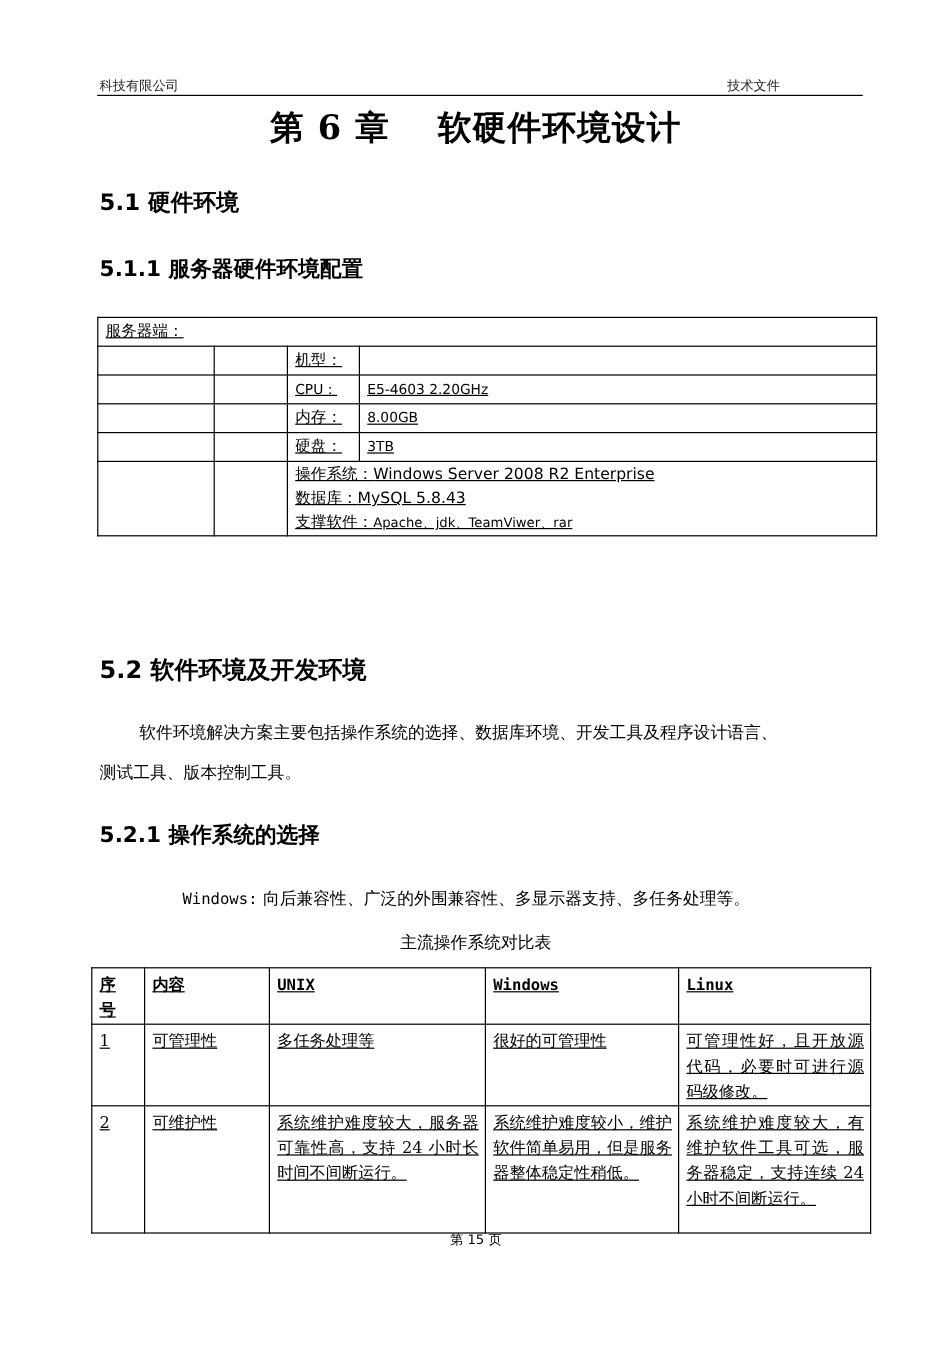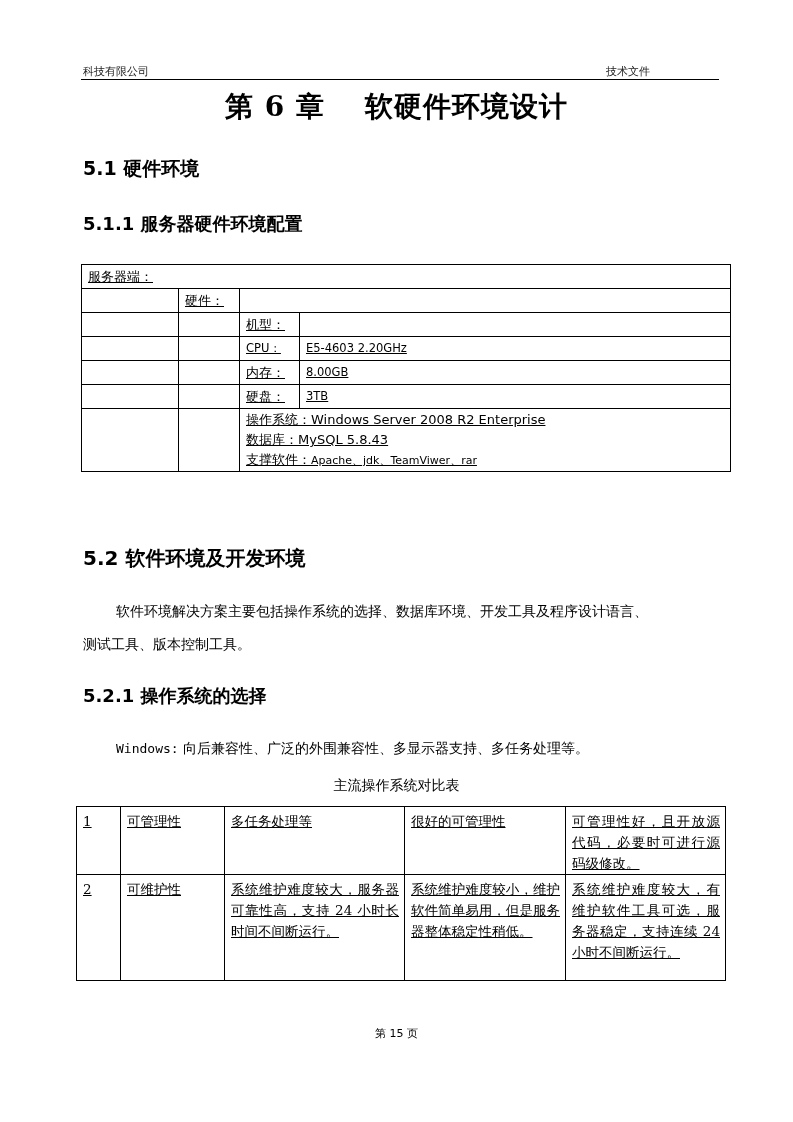--- a/index.html
+++ b/index.html
@@ -20,21 +20,21 @@
   #t1 { left:81px; top:264px; width:650px; font-family:"DejaVu Sans", sans-serif; }
   #t1 td { font-size:13px; height:23px; line-height:23px; }
   #t1 .small { font-size:11.5px; }
   #t1 .multi td { line-height:20px; padding-top:1px; }
   #t2 { left:76px; top:806px; width:650px; font-family:"DejaVu Serif", serif; }
   #t2 td { font-size:13.5px; line-height:21px; padding:4px 5px 0 6px; }
   #t2 .mono { font-family:"DejaVu Sans Mono", monospace; font-weight:bold; font-size:13px; }
   #t2 .bold { font-weight:bold; font-family:"DejaVu Sans", sans-serif; }
   .caption { top:777px; left:0; width:793px; text-align:center; font-size:14px; }
   .winline { top:740px; left:116px; font-size:14px; }
-  .winline .mono { font-family:"DejaVu Sans Mono", monospace; font-size:13px; }
+  .winline .mono { font-family:"DejaVu Sans Mono", monospace; font-size:13px;margin-left:36px; }
   .footer { top:1026px; left:0; width:793px; text-align:center; font-size:11px; font-family:"DejaVu Sans", sans-serif; }
 </style>
 </head>
 <body>
 
 <div class="abs hdr" style="left:83px;">科技有限公司</div>
 <div class="abs hdr" style="left:606px;">技术文件</div>
 <div class="abs hdr-line"></div>
 
 <div class="abs chap">
@@ -47,25 +47,20 @@
 <table id="t1">
   <colgroup>
       <col style="width:97px">
       <col style="width:61px">
       <col style="width:60px">
       <col>
     </colgroup>
   <tbody>
       <tr>
     <td colspan="4">服务器端：</td>
-  </tr>
-  <tr>
-    <td></td>
-    <td>硬件：</td>
-    <td colspan="2"></td>
   </tr>
   <tr>
     <td></td>
         <td></td>
     <td>机型：</td>
     <td class="small"></td>
   </tr>
   <tr>
     <td></td>
         <td></td>
@@ -110,20 +105,29 @@
 
 <table id="t2">
   <colgroup>
       <col style="width:44px">
       <col style="width:104px">
       <col style="width:180px">
       <col style="width:161px">
       <col>
     </colgroup>
   <tbody>
+      <tr style="height:43px;">
+    <td class="bold">
+          <div style="width:16px; line-height:21px;">序号</div>
+        </td>
+    <td class="bold">内容</td>
+    <td class="mono">UNIX</td>
+    <td class="mono">Windows</td>
+    <td class="mono">Linux</td>
+  </tr>
   <tr style="height:63px;">
     <td>1</td>
     <td>可管理性</td>
     <td>多任务处理等</td>
     <td>很好的可管理性</td>
     <td style="text-align:justify;">可管理性好，且开放源代码，必要时可进行源码级修改。</td>
   </tr>
   <tr style="height:106px;">
     <td>2</td>
     <td>可维护性</td>

